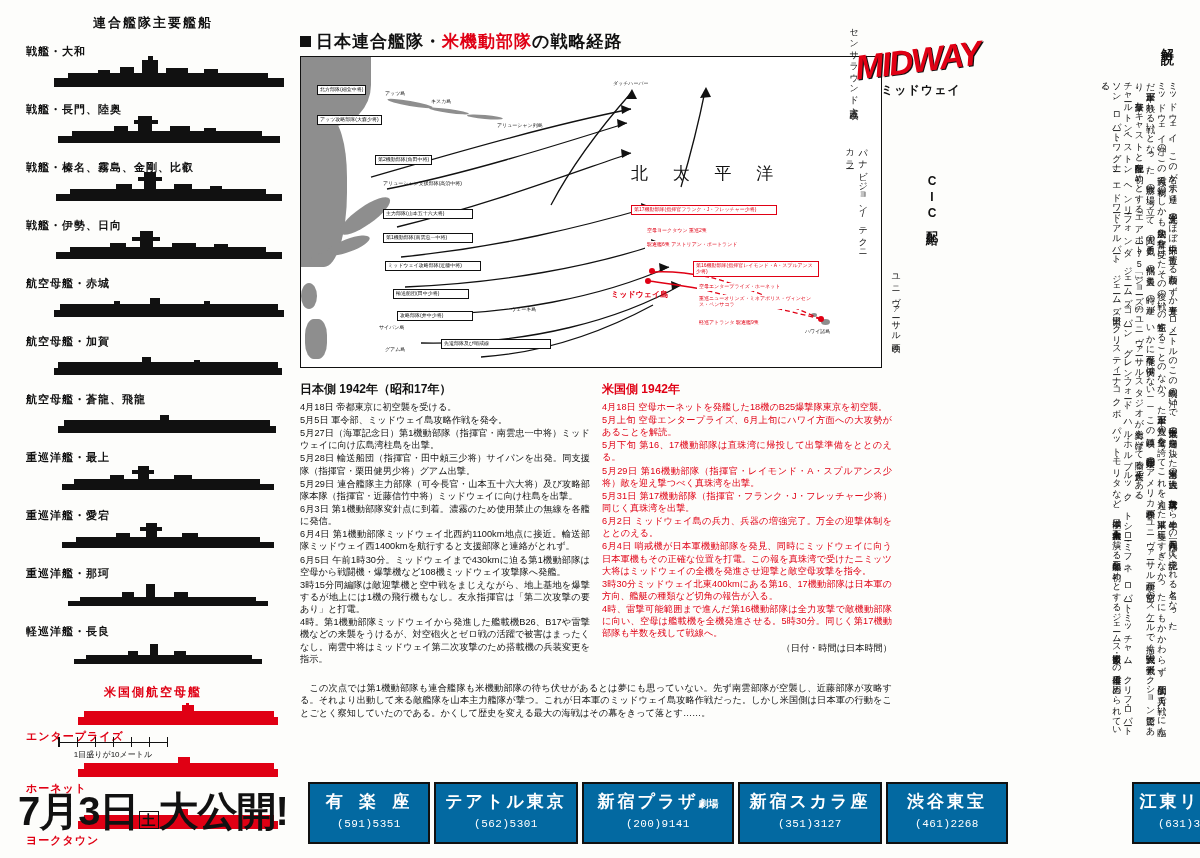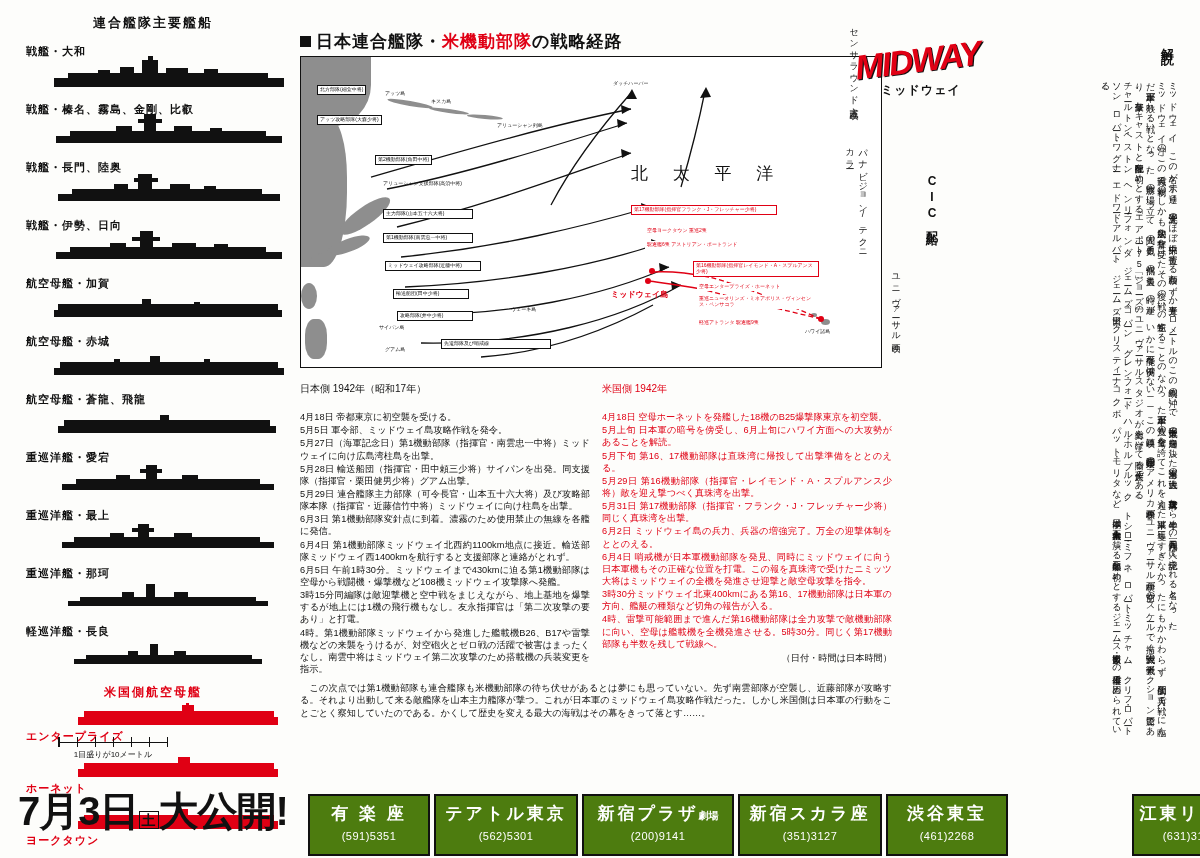--- a/index.html
+++ b/index.html
@@ -124,41 +124,42 @@
     text-align:justify;
   }
   
   #chrono{
     position:absolute;left:300px;top:382px;width:620px;height:350px;
     font-size:9.2px;line-height:1.32;
   }
   .chrono-col{position:absolute;top:0;width:290px;}
   #chrono-jp{left:0;}
   #chrono-us{left:302px;}
-  .chrono-head{font-weight:normal;font-size:10px;margin-bottom:16px;}
+  .chrono-head{font-weight:bold;font-size:12px;margin-bottom:3px;}
   .chrono-head .r{color:#e00014;}
   .entry{margin-bottom:1px;white-space:pre-line;text-align:justify;}
   .entry.red{color:#e00014;}
   #chrono-foot{
     position:absolute;left:0;top:300px;width:592px;font-size:9.2px;line-height:1.35;
     white-space:pre-line;text-align:justify;
   }
   
   #bottom-bar{
     position:absolute;left:18px;bottom:14px;width:1164px;height:62px;
   }
   #release-date{
     position:absolute;left:0;top:2px;width:280px;height:56px;
     font-weight:bold;color:#111;
   }
   #release-date .big{font-size:40px;letter-spacing:-1px;}
   #release-date .paren{font-size:14px;border:1.5px solid #111;padding:0 2px;}
   .theater{
-    position:absolute;top:12px;height:58px;border:2px solid #111;background:#4d7c0f;color:#fff;
+    position:absolute;top:0;height:58px;border:2px solid #111;background:#0369a1;color:#fff;
     text-align:center;
+    font-family:Liberation Mono, monospace;
   }
   .theater .name{
     display:block;font-size:17px;font-weight:bold;letter-spacing:3px;margin-top:6px;
   }
   .theater .name .small{font-size:10px;letter-spacing:0;}
   .theater .tel{
     display:block;font-size:11px;letter-spacing:0.5px;margin-top:5px;
   }
 </style>
 </head>
@@ -178,109 +179,109 @@
         <div class="hull" style="left:94px;top:0px;width:5px;height:6px;"></div>
         <div class="hull" style="left:66px;top:11px;width:14px;height:7px;"></div>
         <div class="hull" style="left:112px;top:12px;width:22px;height:6px;"></div>
         <div class="hull" style="left:150px;top:13px;width:14px;height:5px;"></div>
         <div class="hull" style="left:44px;top:14px;width:12px;height:4px;"></div>
         <div class="hull" style="left:0px;top:28px;width:230px;height:3px;"></div>
       </div>
     </div>
 
     <div class="ship-row">
+      <div class="ship-label">戦艦・長門、陸奥</div>
+      <div class="ship-art">
+        <div class="hull" style="left:4px;top:22px;width:222px;height:7px;"></div>
+        <div class="hull" style="left:18px;top:17px;width:190px;height:6px;"></div>
+        <div class="hull" style="left:84px;top:2px;width:14px;height:16px;"></div>
+        <div class="hull" style="left:80px;top:6px;width:24px;height:4px;"></div>
+        <div class="hull" style="left:60px;top:12px;width:14px;height:6px;"></div>
+        <div class="hull" style="left:116px;top:12px;width:20px;height:6px;"></div>
+        <div class="hull" style="left:150px;top:14px;width:12px;height:4px;"></div>
+      </div>
+    </div>
+
+    <div class="ship-row">
       <div class="ship-label">戦艦・榛名、霧島、金剛、比叡</div>
       <div class="ship-art">
         <div class="hull" style="left:2px;top:22px;width:226px;height:7px;"></div>
         <div class="hull" style="left:16px;top:17px;width:196px;height:6px;"></div>
         <div class="hull" style="left:90px;top:0px;width:12px;height:18px;"></div>
         <div class="hull" style="left:84px;top:5px;width:24px;height:4px;"></div>
         <div class="hull" style="left:62px;top:12px;width:16px;height:6px;"></div>
         <div class="hull" style="left:120px;top:12px;width:18px;height:6px;"></div>
         <div class="hull" style="left:156px;top:14px;width:12px;height:4px;"></div>
       </div>
     </div>
 
     <div class="ship-row">
-      <div class="ship-label">戦艦・長門、陸奥</div>
-      <div class="ship-art">
-        <div class="hull" style="left:4px;top:22px;width:222px;height:7px;"></div>
-        <div class="hull" style="left:18px;top:17px;width:190px;height:6px;"></div>
-        <div class="hull" style="left:84px;top:2px;width:14px;height:16px;"></div>
-        <div class="hull" style="left:80px;top:6px;width:24px;height:4px;"></div>
-        <div class="hull" style="left:60px;top:12px;width:14px;height:6px;"></div>
-        <div class="hull" style="left:116px;top:12px;width:20px;height:6px;"></div>
-        <div class="hull" style="left:150px;top:14px;width:12px;height:4px;"></div>
-      </div>
-    </div>
-
-    <div class="ship-row">
       <div class="ship-label">戦艦・伊勢、日向</div>
       <div class="ship-art">
         <div class="hull" style="left:2px;top:22px;width:226px;height:7px;"></div>
         <div class="hull" style="left:16px;top:17px;width:196px;height:6px;"></div>
         <div class="hull" style="left:86px;top:1px;width:13px;height:17px;"></div>
         <div class="hull" style="left:78px;top:7px;width:28px;height:4px;"></div>
         <div class="hull" style="left:56px;top:13px;width:16px;height:5px;"></div>
         <div class="hull" style="left:118px;top:13px;width:24px;height:5px;"></div>
         <div class="hull" style="left:160px;top:14px;width:14px;height:4px;"></div>
       </div>
     </div>
 
     <div class="ship-row">
-      <div class="ship-label">航空母艦・加賀</div>
-      <div class="ship-art">
-        <div class="hull" style="left:0;top:22px;width:228px;height:7px;"></div>
-        <div class="hull" style="left:4px;top:16px;width:220px;height:6px;"></div>
-        <div class="hull" style="left:88px;top:11px;width:9px;height:6px;"></div>
-        <div class="hull" style="left:140px;top:14px;width:6px;height:3px;"></div>
-      </div>
-    </div>
-
-    <div class="ship-row">
       <div class="ship-label">航空母艦・赤城</div>
       <div class="ship-art">
         <div class="hull" style="left:0;top:22px;width:230px;height:7px;"></div>
         <div class="hull" style="left:6px;top:16px;width:218px;height:6px;"></div>
         <div class="hull" style="left:96px;top:10px;width:10px;height:7px;"></div>
         <div class="hull" style="left:60px;top:13px;width:6px;height:4px;"></div>
         <div class="hull" style="left:150px;top:13px;width:6px;height:4px;"></div>
       </div>
     </div>
 
     <div class="ship-row">
+      <div class="ship-label">航空母艦・加賀</div>
+      <div class="ship-art">
+        <div class="hull" style="left:0;top:22px;width:228px;height:7px;"></div>
+        <div class="hull" style="left:4px;top:16px;width:220px;height:6px;"></div>
+        <div class="hull" style="left:88px;top:11px;width:9px;height:6px;"></div>
+        <div class="hull" style="left:140px;top:14px;width:6px;height:3px;"></div>
+      </div>
+    </div>
+
+    <div class="ship-row">
       <div class="ship-label">航空母艦・蒼龍、飛龍</div>
       <div class="ship-art">
         <div class="hull" style="left:4px;top:22px;width:218px;height:7px;"></div>
         <div class="hull" style="left:10px;top:16px;width:206px;height:6px;"></div>
         <div class="hull" style="left:106px;top:11px;width:9px;height:6px;"></div>
+      </div>
+    </div>
+
+    <div class="ship-row">
+      <div class="ship-label">重巡洋艦・最上</div>
+      <div class="ship-art">
+        <div class="hull" style="left:8px;top:22px;width:212px;height:6px;"></div>
+        <div class="hull" style="left:20px;top:17px;width:186px;height:5px;"></div>
+        <div class="hull" style="left:84px;top:4px;width:11px;height:14px;"></div>
+        <div class="hull" style="left:78px;top:8px;width:22px;height:4px;"></div>
+        <div class="hull" style="left:56px;top:13px;width:14px;height:5px;"></div>
+        <div class="hull" style="left:120px;top:13px;width:18px;height:5px;"></div>
       </div>
     </div>
 
     <div class="ship-row">
       <div class="ship-label">重巡洋艦・愛宕</div>
       <div class="ship-art">
         <div class="hull" style="left:8px;top:22px;width:212px;height:6px;"></div>
         <div class="hull" style="left:22px;top:17px;width:184px;height:5px;"></div>
         <div class="hull" style="left:92px;top:3px;width:11px;height:15px;"></div>
         <div class="hull" style="left:86px;top:7px;width:22px;height:4px;"></div>
         <div class="hull" style="left:62px;top:13px;width:14px;height:5px;"></div>
         <div class="hull" style="left:128px;top:13px;width:16px;height:5px;"></div>
-      </div>
-    </div>
-
-    <div class="ship-row">
-      <div class="ship-label">重巡洋艦・最上</div>
-      <div class="ship-art">
-        <div class="hull" style="left:8px;top:22px;width:212px;height:6px;"></div>
-        <div class="hull" style="left:20px;top:17px;width:186px;height:5px;"></div>
-        <div class="hull" style="left:84px;top:4px;width:11px;height:14px;"></div>
-        <div class="hull" style="left:78px;top:8px;width:22px;height:4px;"></div>
-        <div class="hull" style="left:56px;top:13px;width:14px;height:5px;"></div>
-        <div class="hull" style="left:120px;top:13px;width:18px;height:5px;"></div>
       </div>
     </div>
 
     <div class="ship-row">
       <div class="ship-label">重巡洋艦・那珂</div>
       <div class="ship-art">
         <div class="hull" style="left:14px;top:23px;width:200px;height:5px;"></div>
         <div class="hull" style="left:26px;top:19px;width:176px;height:4px;"></div>
         <div class="hull" style="left:92px;top:6px;width:9px;height:13px;"></div>
         <div class="hull" style="left:68px;top:14px;width:12px;height:5px;"></div>
@@ -471,21 +472,21 @@
       <div class="entry">6月3日  第1機動部隊変針点に到着。濃霧のため使用禁止の無線を各艦に発信。</div>
       <div class="entry">6月4日  第1機動部隊ミッドウェイ北西約1100km地点に接近。輸送部隊ミッドウェイ西1400kmを航行すると支援部隊と連絡がとれず。</div>
       <div class="entry">6月5日  午前1時30分。ミッドウェイまで430kmに迫る第1機動部隊は空母から戦闘機・爆撃機など108機ミッドウェイ攻撃隊へ発艦。</div>
       <div class="entry">3時15分同編隊は敵迎撃機と空中戦をまじえながら、地上基地を爆撃するが地上には1機の飛行機もなし。友永指揮官は「第二次攻撃の要あり」と打電。</div>
       <div class="entry">4時。第1機動部隊ミッドウェイから発進した艦載機B26、B17や雷撃機などの来襲をうけるが、対空砲火とゼロ戦の活躍で被害はまったくなし。南雲中将はミッドウェイ第二次攻撃のため搭載機の兵装変更を指示。</div>
     </div>
 
     <div class="chrono-col" id="chrono-us">
       <div class="chrono-head"><span class="r">米国側  1942年</span></div>
       <div class="entry red">4月18日  空母ホーネットを発艦した18機のB25爆撃隊東京を初空襲。</div>
-      <div class="entry red">5月上旬  日本軍の暗号を傍受し、6月上旬にハワイ方面への大攻勢があることを解読。</div>
+      <div class="entry red">5月上旬  空母エンタープライズ、6月上旬にハワイ方面への大攻勢があることを解読。</div>
       <div class="entry red">5月下旬  第16、17機動部隊は直珠湾に帰投して出撃準備をととのえる。</div>
       <div class="entry red">5月29日  第16機動部隊（指揮官・レイモンド・A・スプルアンス少将）敵を迎え撃つべく真珠湾を出撃。</div>
       <div class="entry red">5月31日  第17機動部隊（指揮官・フランク・J・フレッチャー少将）同じく真珠湾を出撃。</div>
       <div class="entry red">6月2日  ミッドウェイ島の兵力、兵器の増強完了。万全の迎撃体制をととのえる。</div>
       <div class="entry red">6月4日  哨戒機が日本軍機動部隊を発見、同時にミッドウェイに向う日本軍機もその正確な位置を打電。この報を真珠湾で受けたニミッツ大将はミッドウェイの全機を発進させ迎撃と敵空母攻撃を指令。</div>
       <div class="entry red">3時30分ミッドウェイ北東400kmにある第16、17機動部隊は日本軍の方向、艦艇の種類など切角の報告が入る。</div>
       <div class="entry red">4時、雷撃可能範囲まで進んだ第16機動部隊は全力攻撃で敵機動部隊に向い、空母は艦載機を全機発進させる。5時30分。同じく第17機動部隊も半数を残して戦線へ。</div>
       <div class="entry" style="text-align:right;margin-top:2px;">（日付・時間は日本時間）</div>
     </div>
 

